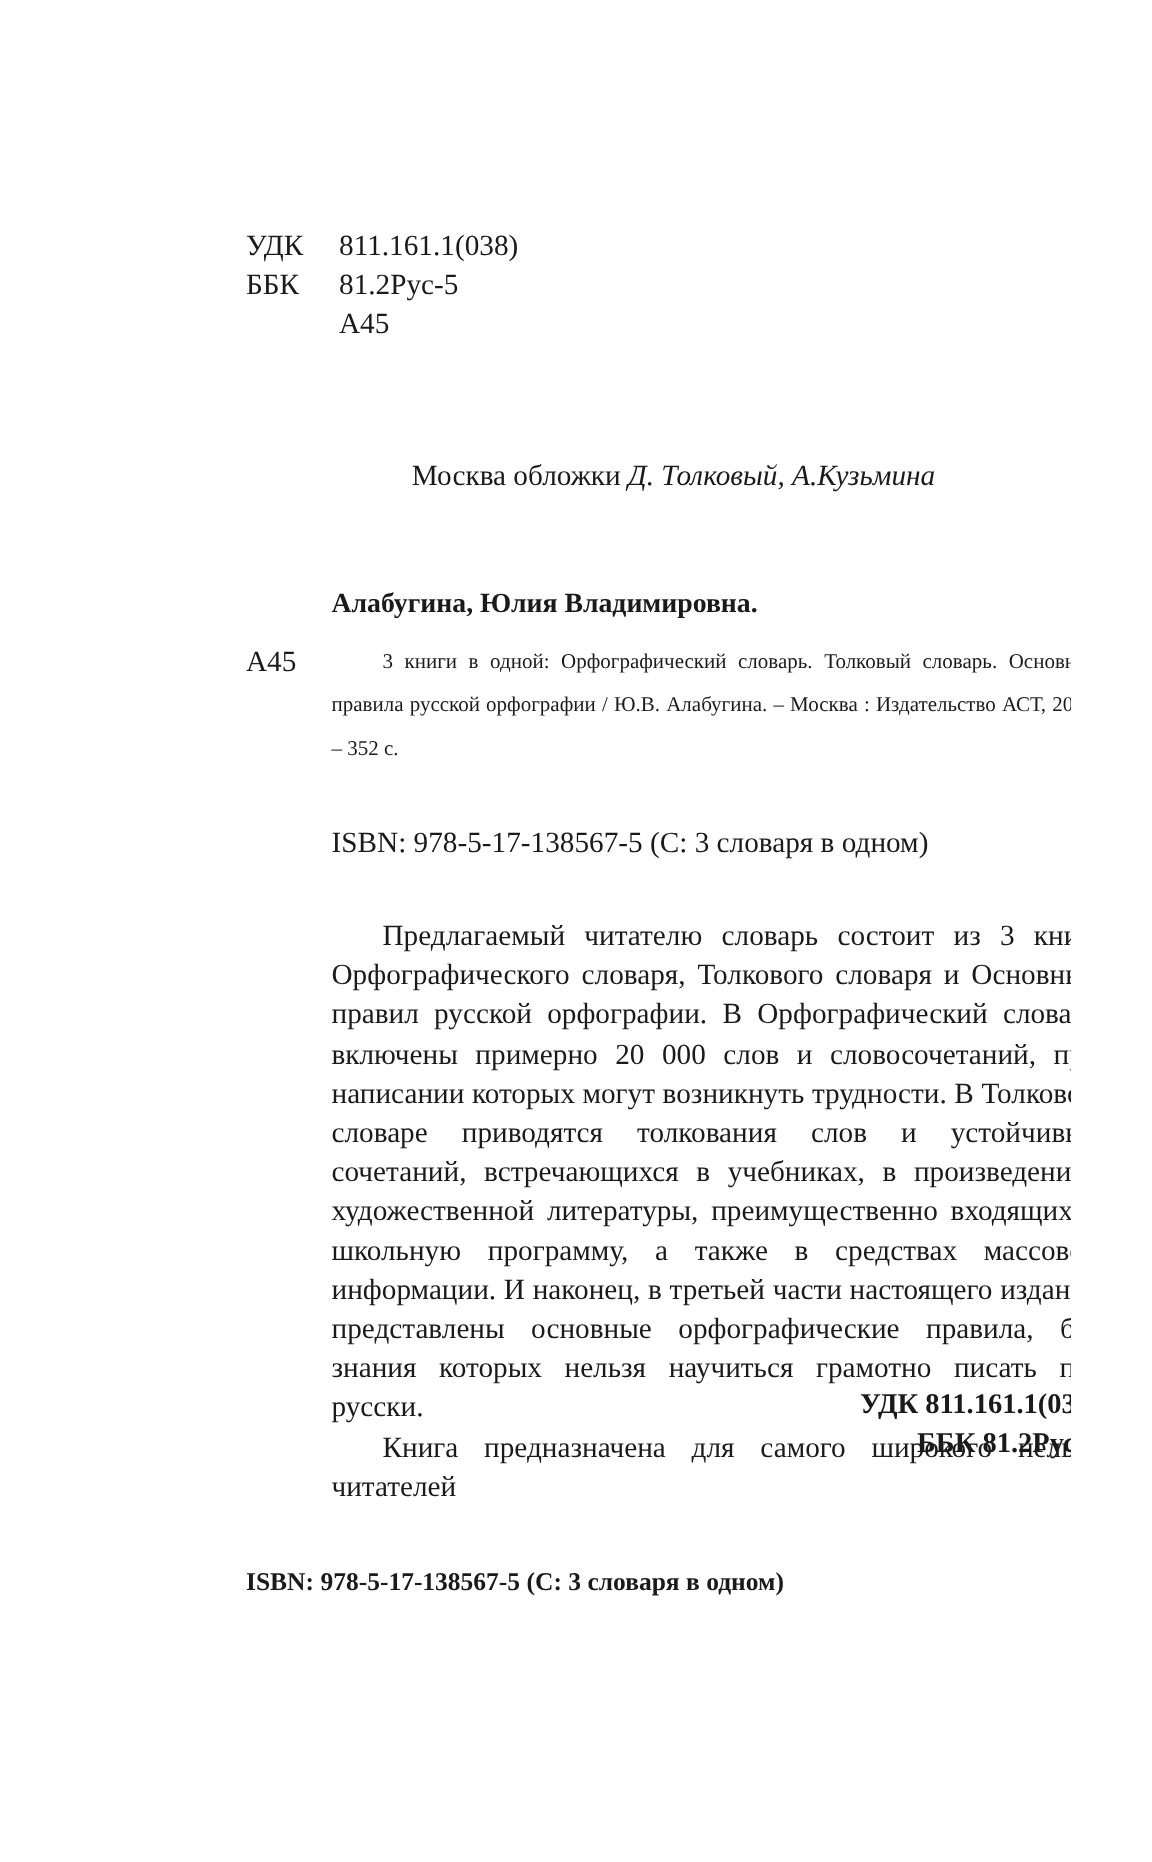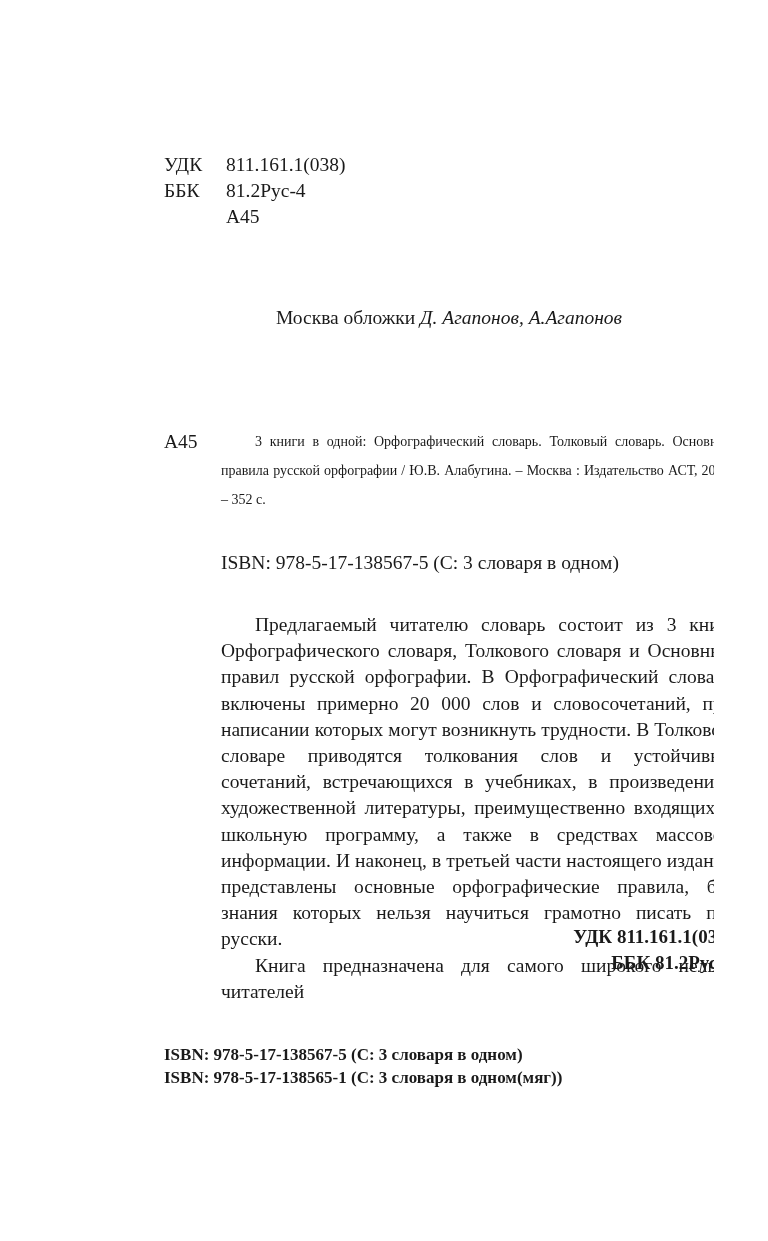--- a/index.html
+++ b/index.html
@@ -167,48 +167,48 @@
 </head>
 <body>
 
 <div class="page">
 
   <div class="classif-block">
     <span class="classif-row">
       <span class="classif-label">УДК</span><span class="classif-value">811.161.1(038)</span>
     </span>
     <span class="classif-row">
-      <span class="classif-label">ББК</span><span class="classif-value">81.2Рус-4</span>
+      <span class="classif-label">ББК</span><span class="classif-value">81.2Рус-5</span>
     </span>
     <span class="classif-row indent">
       <span class="classif-label"></span><span class="classif-value">А45</span>
     </span>
   </div>
 
   <div class="designer-line">
-    <span>Москва обложки </span><span class="names">Д. Агапонов, А.Агапонов</span>
-  </div>
-
+    <span>Москва обложки </span><span class="names">Д. Толковый, А.Кузьмина</span>
+  </div>
+
+  <div class="author-heading">Алабугина, Юлия Владимировна.</div>
 
   <div class="entry-code">А45</div>
   <div class="entry-body">3 книги в одной: Орфографический словарь. Толковый словарь. Основные правила русской орфографии / Ю.В. Алабугина. – Москва : Издательство АСТ, 2021. – 352 с.</div>
 
   <div class="isbn-upper">
     <span class="isbn-line">ISBN: 978-5-17-138567-5 (С: 3 словаря в одном)</span>
   </div>
 
   <div class="annotation">
     <p>Предлагаемый читателю словарь состоит из 3 книг: Орфографического словаря, Толкового словаря и Основных правил русской орфографии. В Орфографический словарь включены примерно 20 000 слов и словосочетаний, при написании которых могут возникнуть трудности. В Толковом словаре приводятся толкования слов и устойчивых сочетаний, встречающихся в учебниках, в произведениях художественной литературы, преимущественно входящих в школьную программу, а также в средствах массовой информации. И наконец, в третьей части настоящего издания представлены основные орфографические правила, без знания которых нельзя научиться грамотно писать по-русски.</p>
     <p>Книга предназначена для самого широкого нельзя читателей</p>
   </div>
 
   <div class="classif-bottom">
     <span>УДК 811.161.1(038)</span>
     <span>ББК 81.2Рус-4</span>
   </div>
 
   <div class="isbn-lower">
     <span class="isbn-line">ISBN: 978-5-17-138567-5 (С: 3 словаря в одном)</span>
-    <span class="isbn-line">ISBN: 978-5-17-138565-1 (С: 3 словаря в одном(мяг))</span>
   </div>
 
 
 </div>
 
 </body></html>

